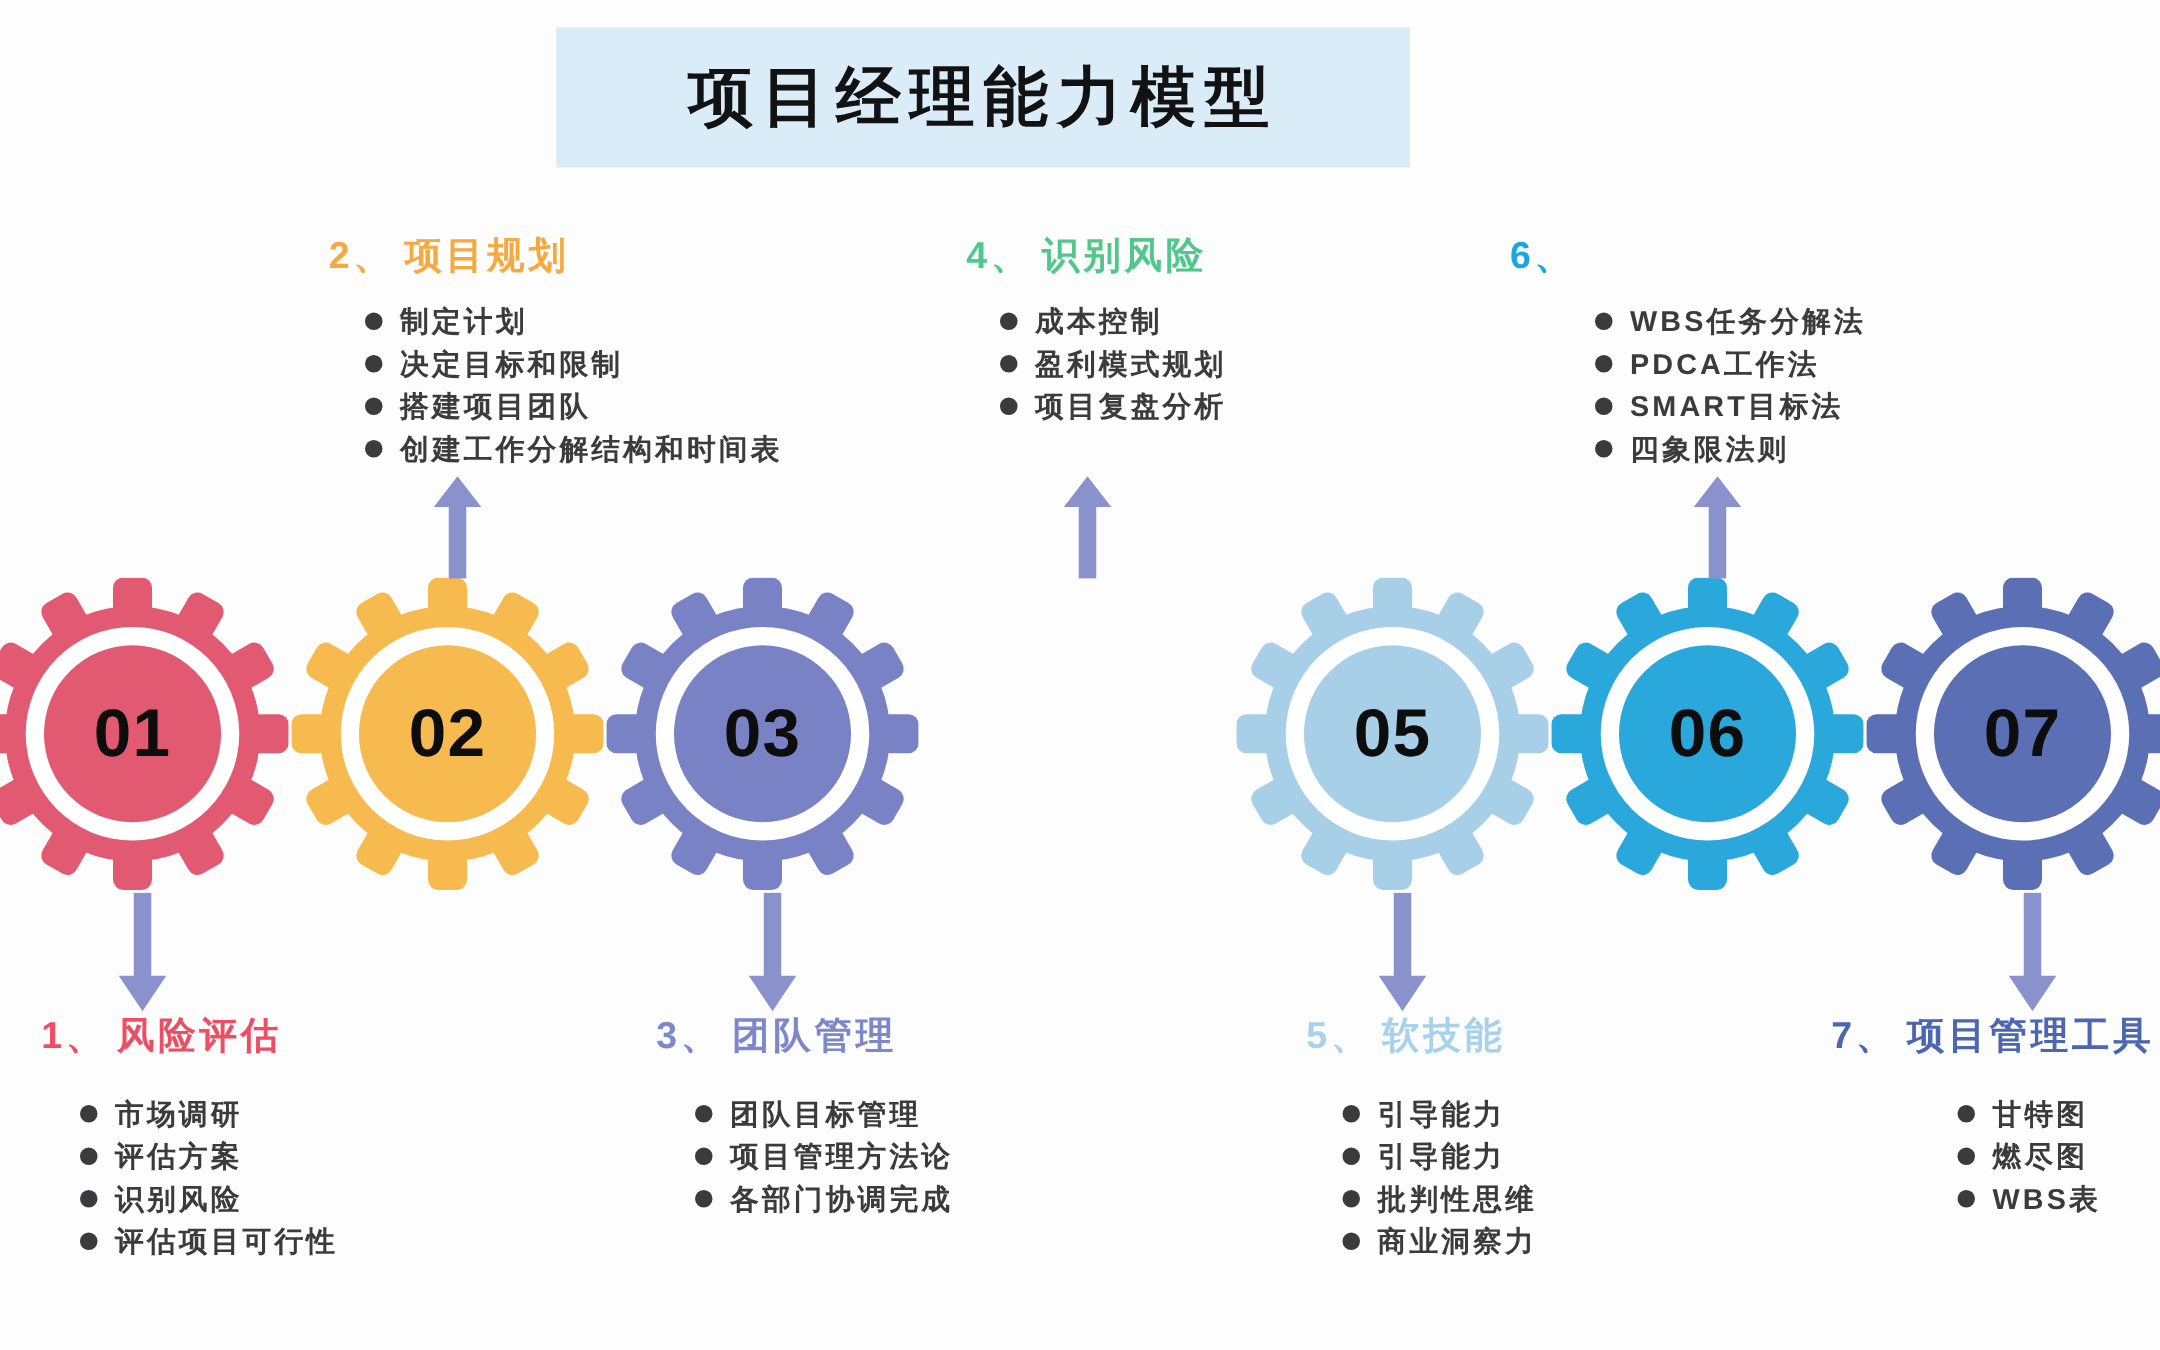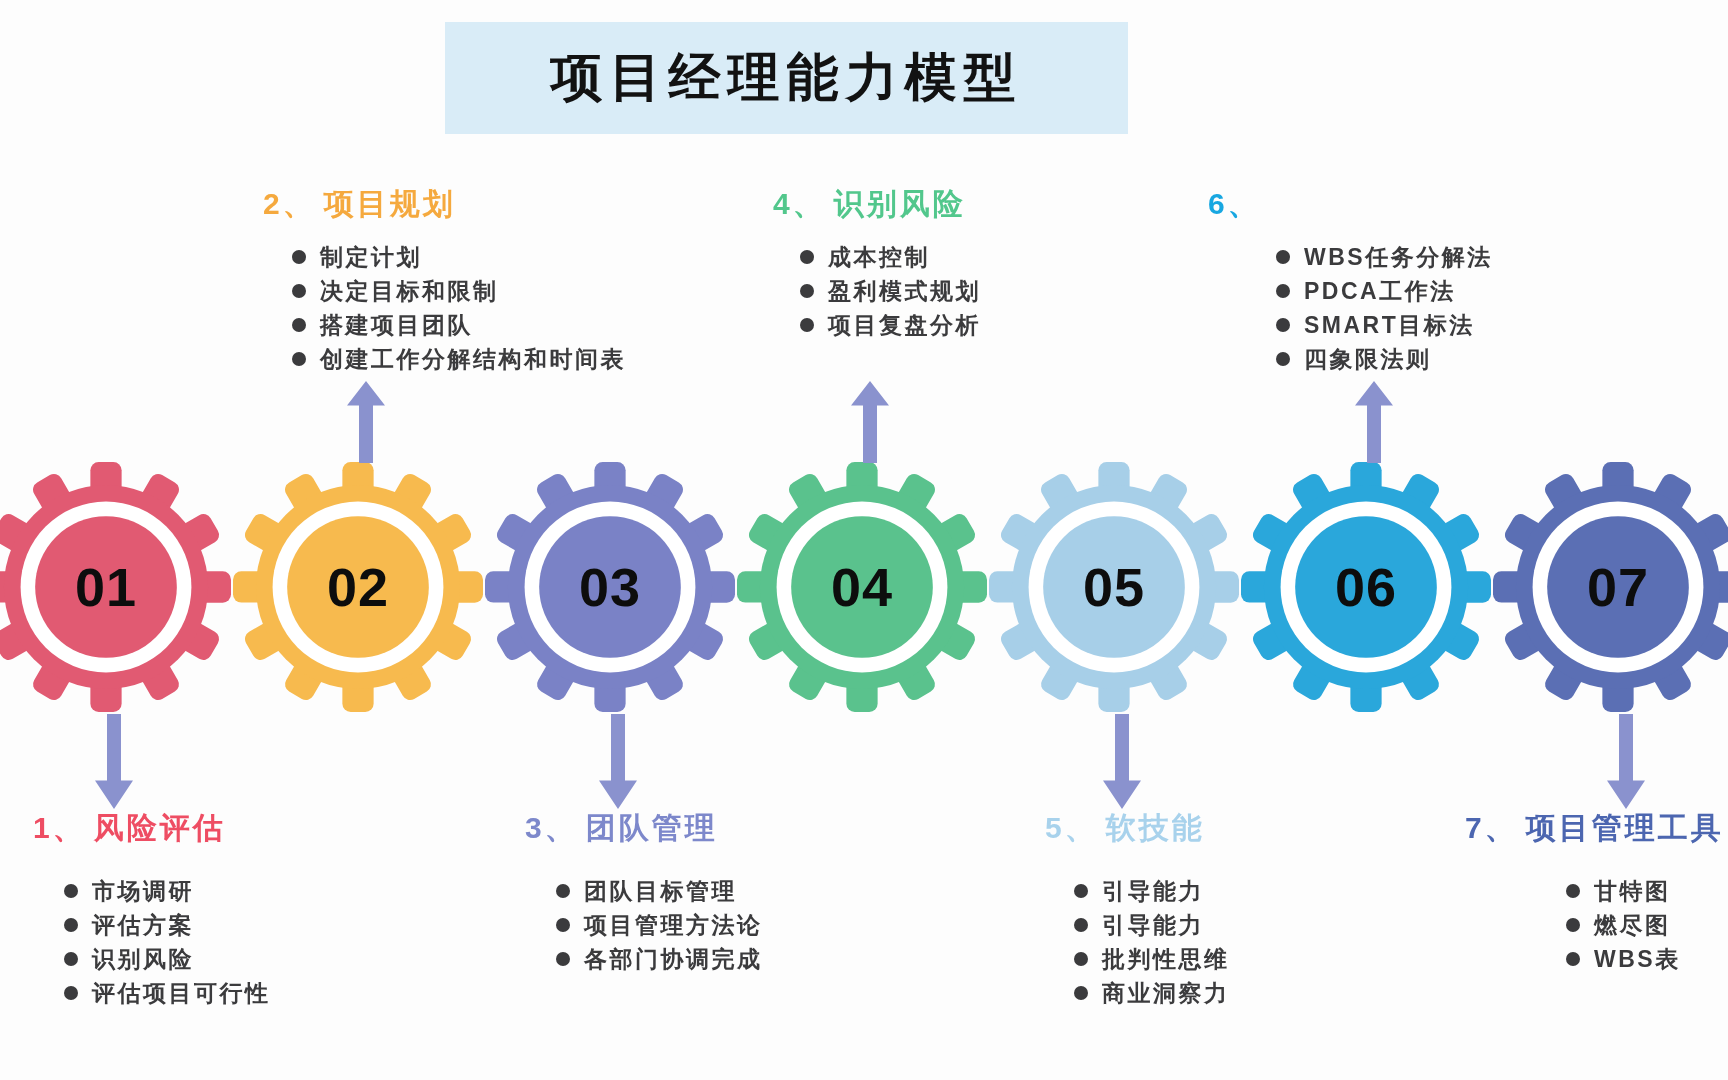--- a/index.html
+++ b/index.html
@@ -111,26 +111,20 @@
         <use href="#gear-sym"></use>
       </svg>
     <span class="num">02</span>
   </div>
   <div class="gear g3" style="--c: #7a82c6;">
     <svg viewBox="0 0 120 120">
         <use href="#gear-sym"></use>
       </svg>
     <span class="num">03</span>
   </div>
-  <div class="gear g4" style="--c: #5ac28d;">
-    <svg viewBox="0 0 120 120">
-        <use href="#gear-sym"></use>
-      </svg>
-    <span class="num">04</span>
-  </div>
   <div class="gear g5" style="--c: #a7cfe8;">
     <svg viewBox="0 0 120 120">
         <use href="#gear-sym"></use>
       </svg>
     <span class="num">05</span>
   </div>
   <div class="gear g6" style="--c: #2aa7db;">
     <svg viewBox="0 0 120 120">
         <use href="#gear-sym"></use>
       </svg>

